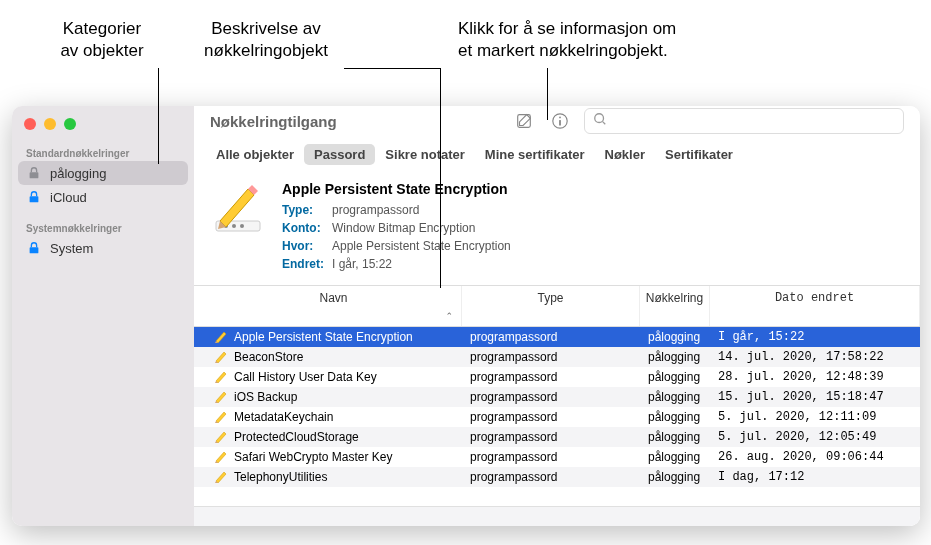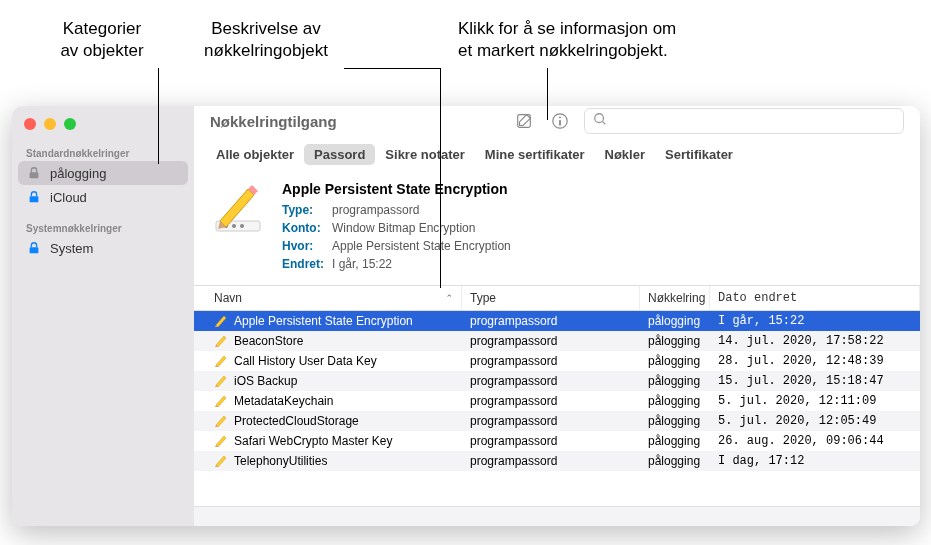--- a/index.html
+++ b/index.html
@@ -39,21 +39,21 @@
     .detail { display: flex; gap: 16px; padding: 8px 16px 12px 16px; }
     .detail-icon { width: 56px; height: 56px; display: flex; align-items: center; justify-content: center; }
     .detail-info { flex: 1; font-size: 12px; }
     .detail-title { font-size: 14px; font-weight: 700; margin-bottom: 4px; }
     .detail-row { display: flex; gap: 6px; line-height: 1.5; }
     .detail-label { font-weight: 600; color: #0369a1; min-width: 44px; }
     .detail-value { color: #555; }
     
     .table { flex: 1; display: flex; flex-direction: column; font-size: 12px; }
     .thead { display: flex; border-top: 1px solid #ddd; border-bottom: 1px solid #ddd; background: #fff; }
-    .th { padding: 5px 8px; color: #333; border-right: 1px solid #eee; display: flex; align-items: center; gap: 4px; }
+    .th { padding: 5px 8px; color: #333; border-right: 1px solid #eee; display: flex; align-items: center; gap: 4px; flex-direction: column; }
     .tbody { flex: 1; overflow: auto; }
     .tr { display: flex; align-items: center; height: 20px; }
     .tr.selected { background: #2963d9; color: #fff; }
     .tr:not(.selected):nth-child(even) { background: #f4f4f6; }
     .td { padding: 2px 8px; overflow: hidden; white-space: nowrap; text-overflow: ellipsis; }
     .col-name { width: 256px; display: flex; align-items: center; gap: 6px; }
     .col-type { width: 178px; }
     .col-ring { width: 70px; }
     .col-date { flex: 1; font-family: Liberation Mono, monospace; }
     .row-icon { width: 14px; height: 14px; flex-shrink: 0; }

